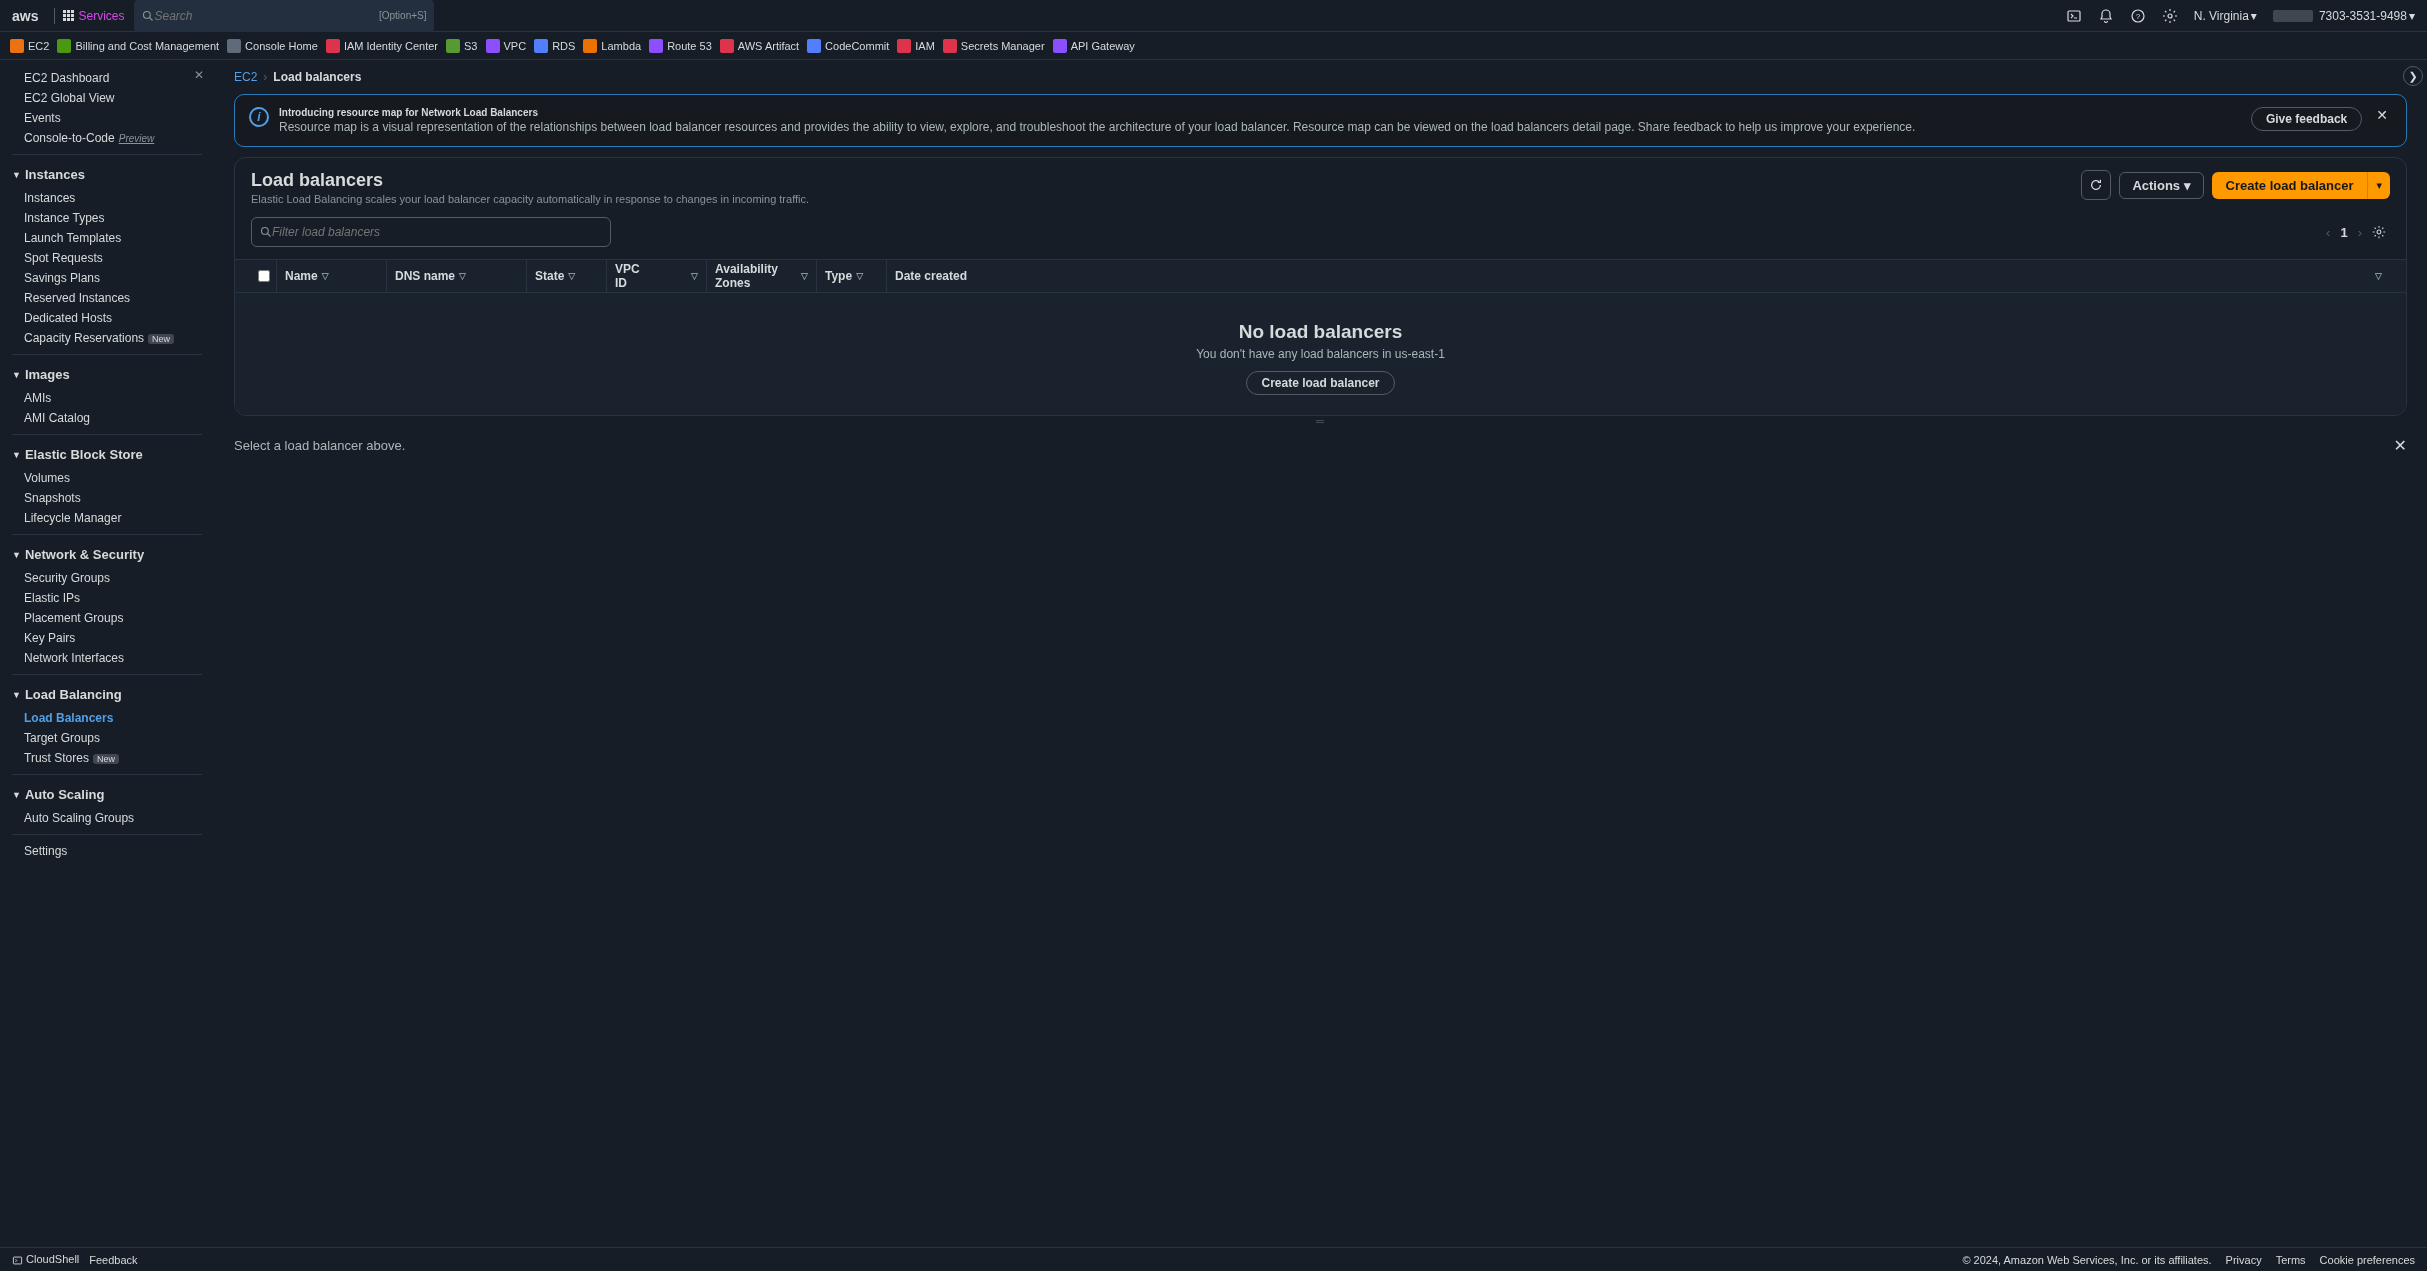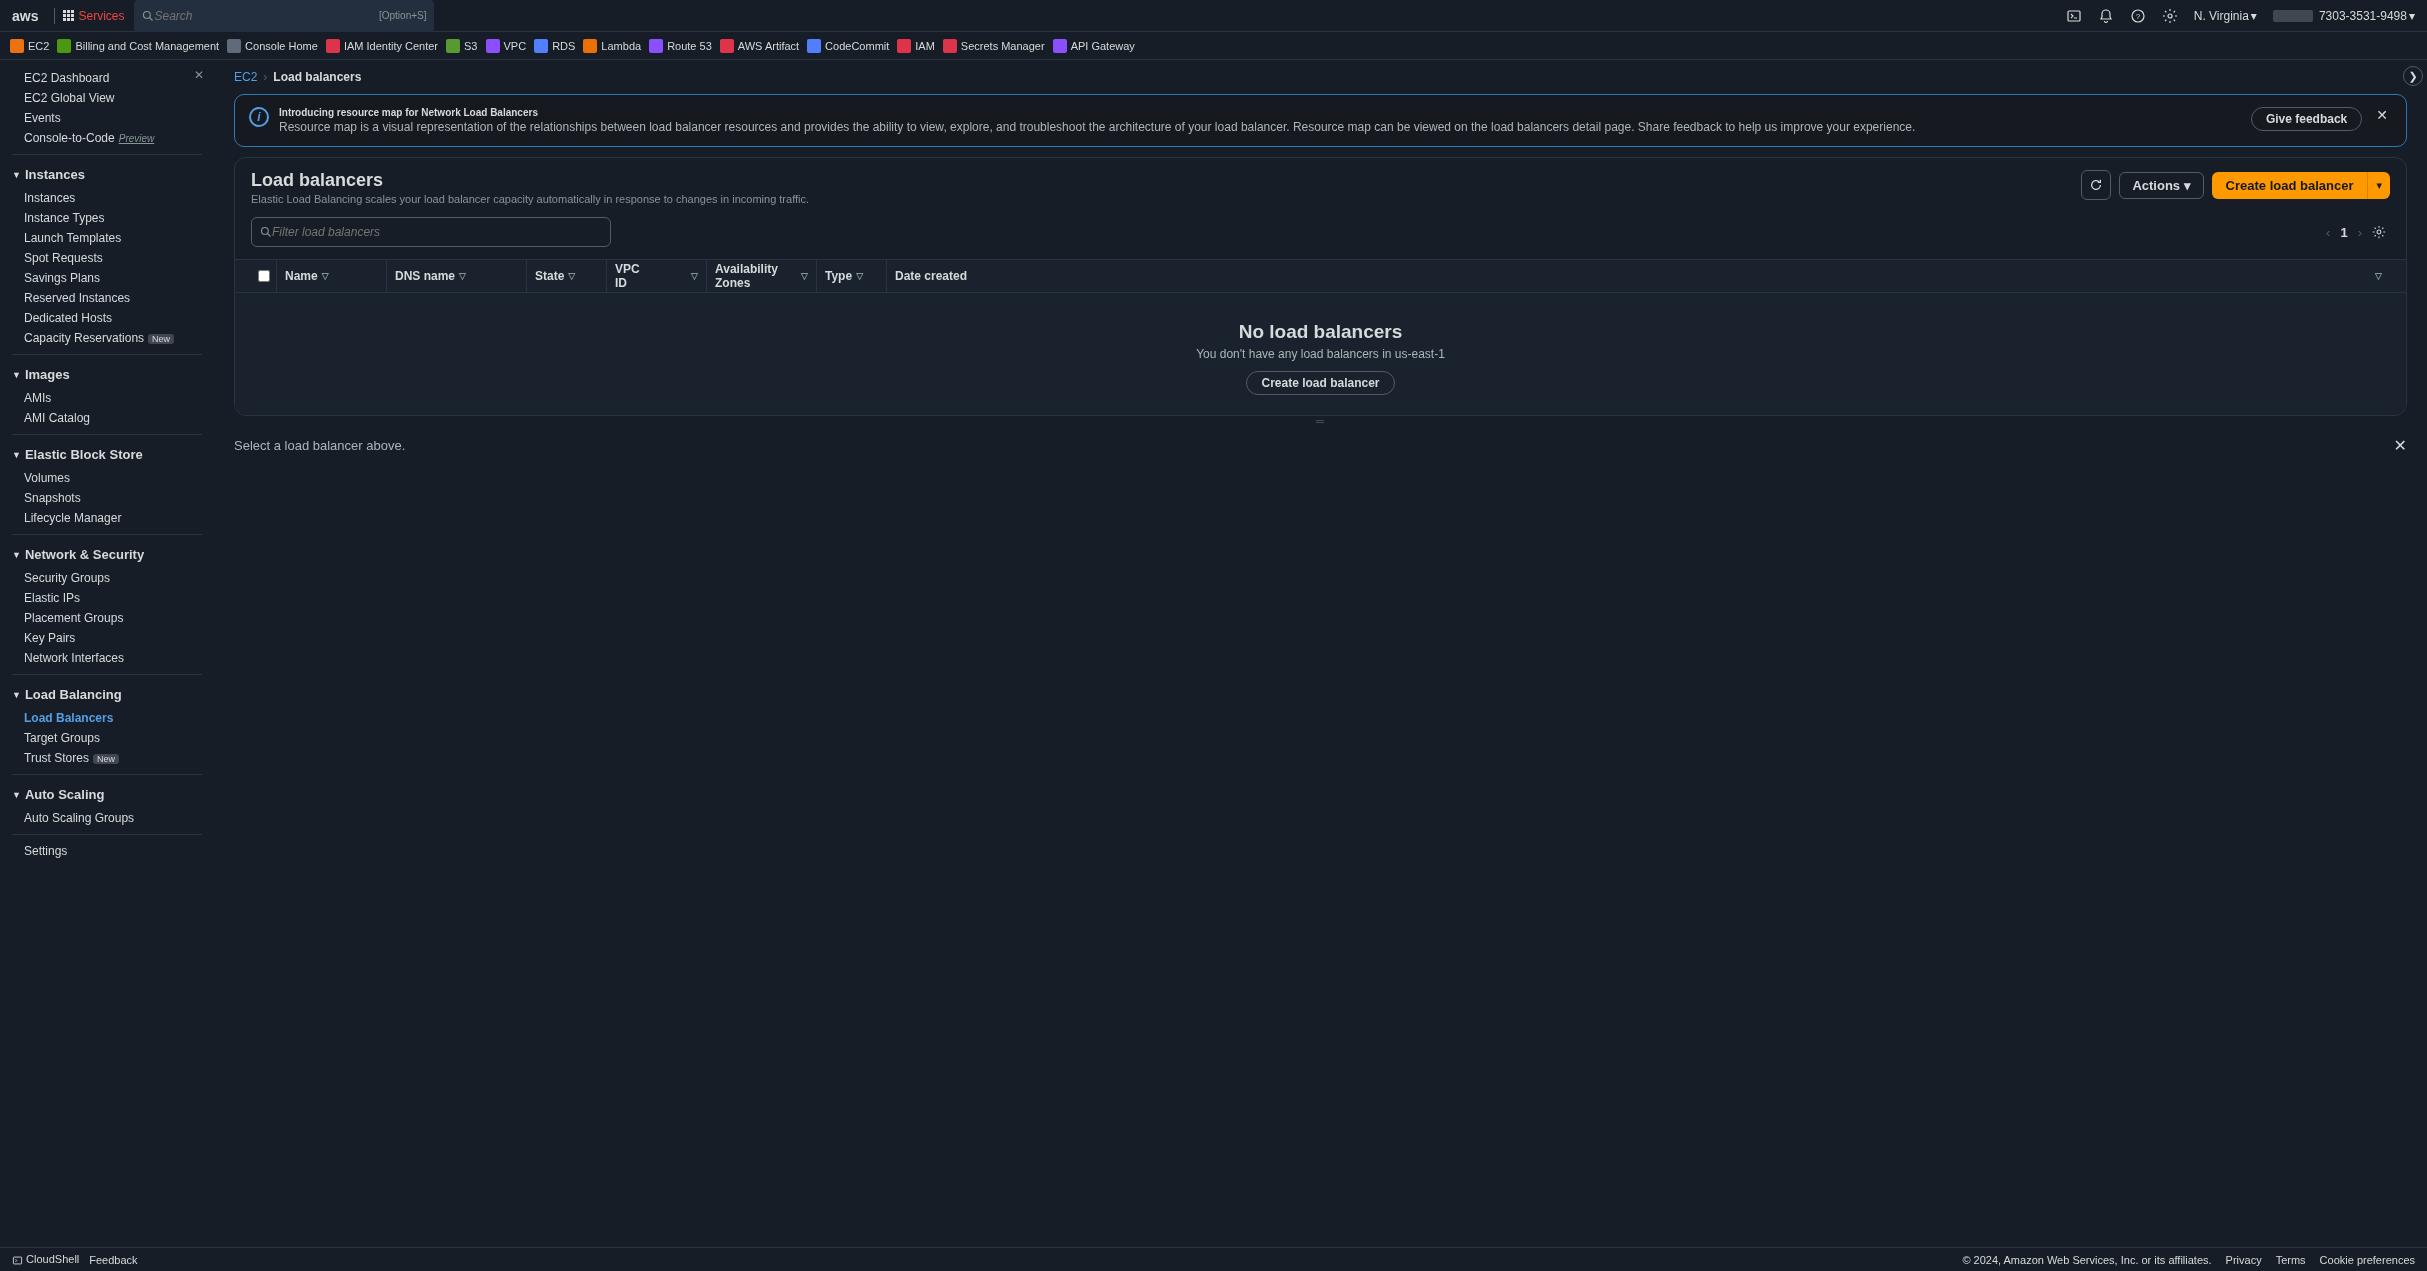--- a/index.html
+++ b/index.html
@@ -1,21 +1,21 @@
 <!DOCTYPE html>
 <html><head>
 <meta charset="utf-8">
 <style>
 * { margin:0; padding:0; box-sizing:border-box; font-family: "Amazon Ember", "Helvetica Neue", Arial, sans-serif; }
 body { background:#161d26; color:#d5dbdb; height:100vh; display:flex; flex-direction:column; overflow:hidden; font-size:12px; }
 
 
 .topnav { background:#161d26; height:32px; display:flex; align-items:center; padding:0 12px; border-bottom:1px solid #2a3440; }
 .aws-logo { font-weight:bold; color:#d5dbdb; font-size:14px; margin-right:8px; }
-.services-btn { display:flex; align-items:center; gap:4px; color:#ef4444; cursor:pointer; font-size:12px; margin-right:10px; }
+.services-btn { display:flex; align-items:center; gap:4px; color:#d946ef; cursor:pointer; font-size:12px; margin-right:10px; }
 .grid-icon { display:inline-grid; grid-template-columns:repeat(3,3px); grid-template-rows:repeat(3,3px); gap:1px; }
 .grid-icon span { background:#d5dbdb; }
 .search-box { background:#232f3e; border-radius:4px; display:flex; align-items:center; padding:0 8px; height:32px; width:300px; }
 .search-box input { background:transparent; border:none; color:#d5dbdb; flex:1; outline:none; font-size:12px; font-style:italic; }
 .search-box .shortcut { color:#879596; font-size:10px; }
 .topnav-right { margin-left:auto; display:flex; align-items:center; gap:16px; }
 .topnav-icon { width:16px; height:16px; color:#d5dbdb; cursor:pointer; display:flex; align-items:center; justify-content:center; }
 .region-sel, .acct-sel { color:#d5dbdb; font-size:12px; cursor:pointer; display:flex; align-items:center; gap:2px; }
 
 

